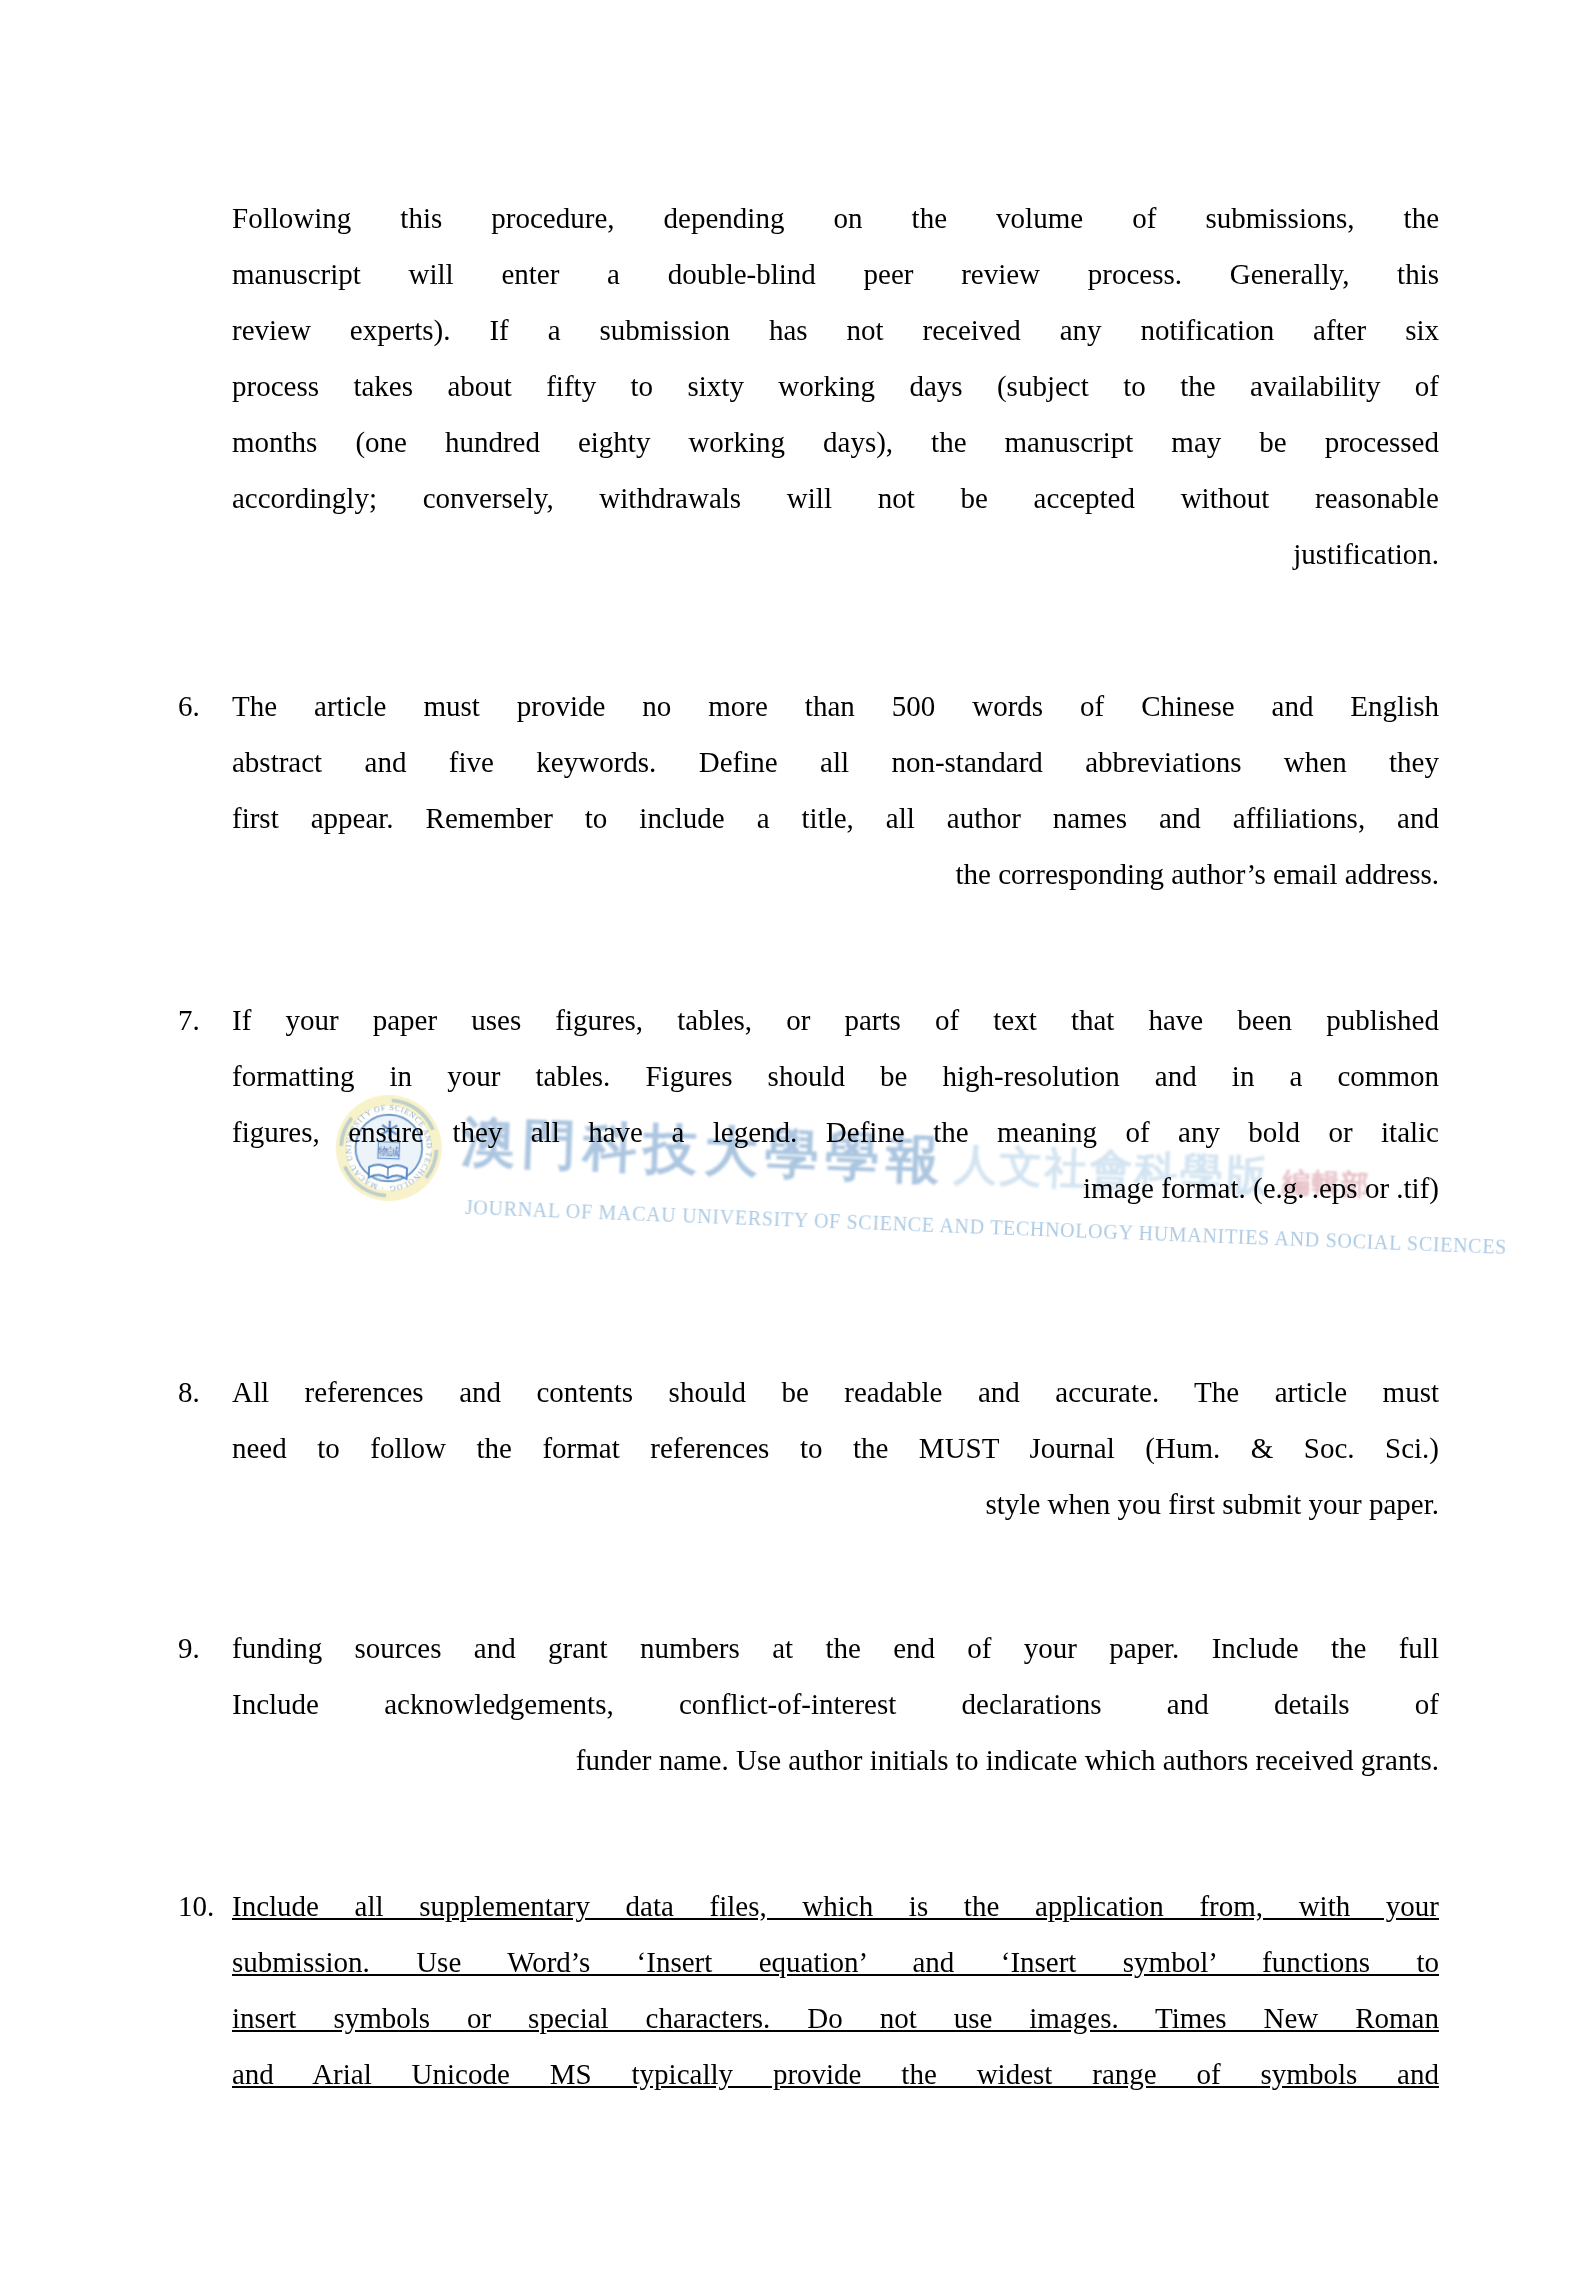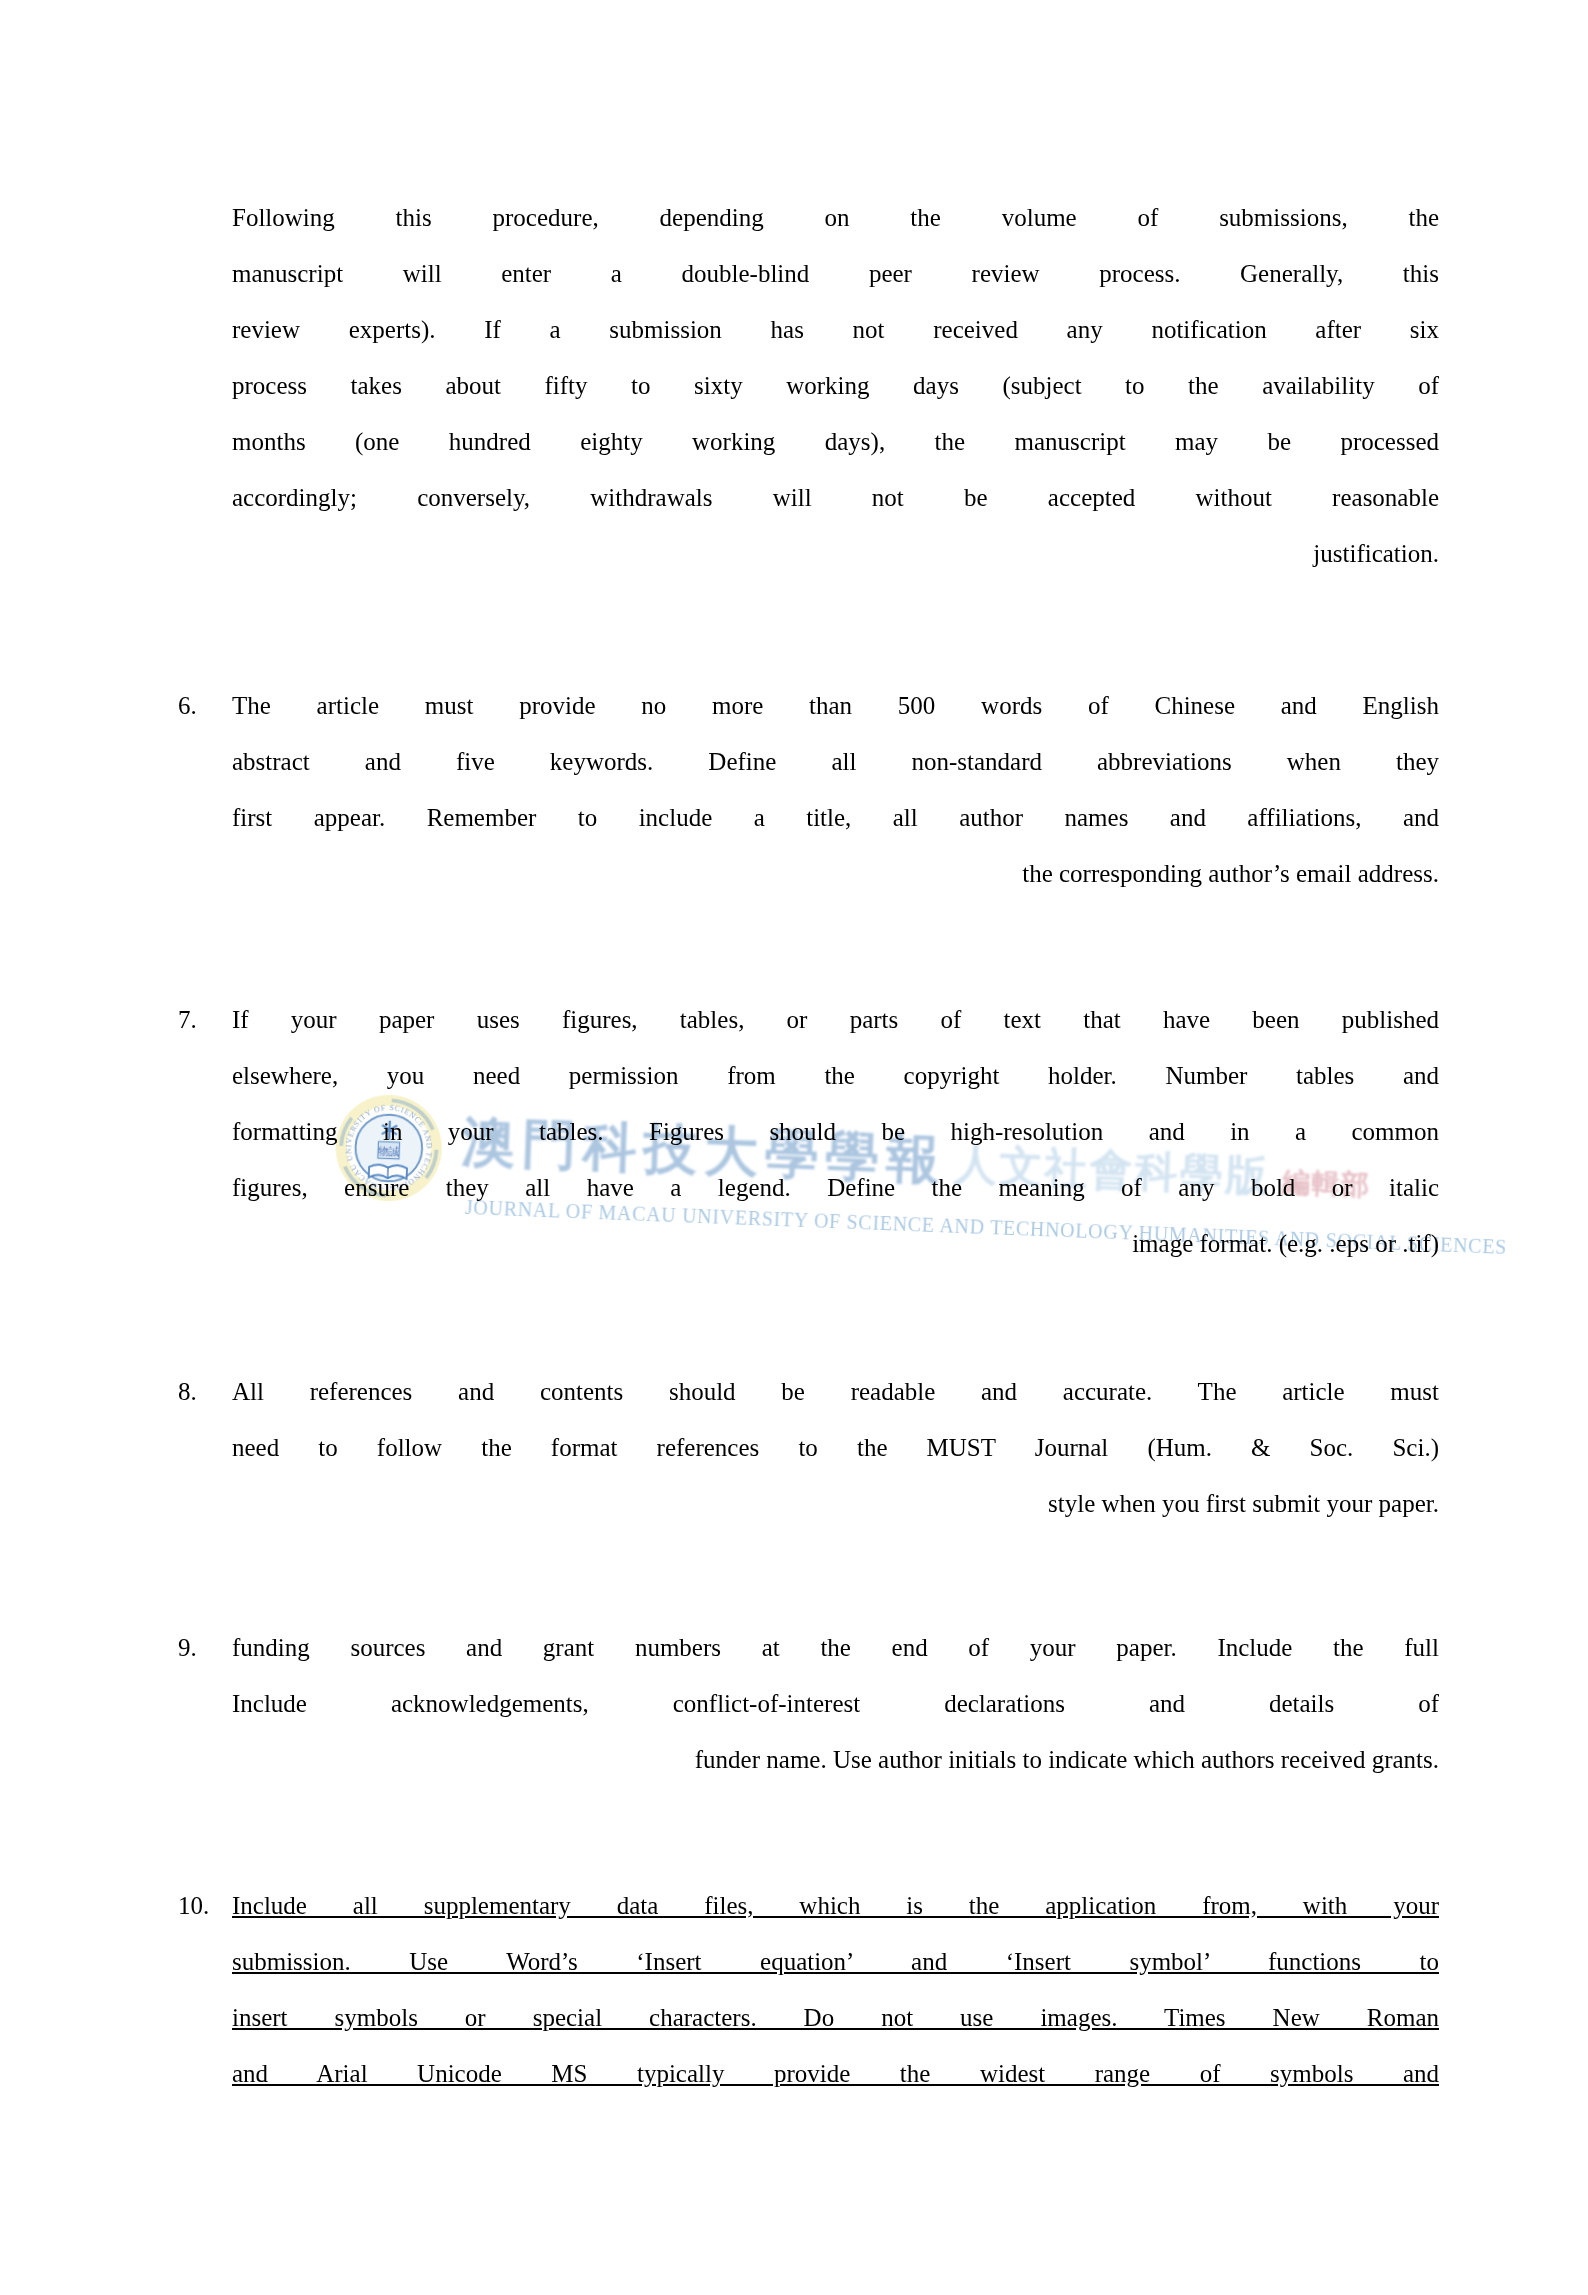--- a/index.html
+++ b/index.html
@@ -45,21 +45,21 @@
     color:rgba(151,189,221,0.80);
     white-space:nowrap;
     filter:blur(0.2px);
   }
 
   
   #doc{position:absolute;inset:0;z-index:2;}
   .block{
     position:absolute;left:178px;width:1261px;
     padding-left:54px;box-sizing:border-box;
-    font-size:25px;color:#000;
+    font-size:29px;color:#000;
   }
   .num{
     position:absolute;left:0;top:0;width:54px;height:56px;
     line-height:56px;text-align:left;
   }
   .jline{
     height:56px;line-height:56px;
     text-align:justify;text-justify:inter-word;
     overflow:hidden;white-space:normal;
   }
@@ -123,21 +123,20 @@
       <div class="block b1">
         <span class="num">6.</span>
         <div class="jline">The article must provide no more than 500 words of Chinese and English</div>
         <div class="jline">abstract and five keywords. Define all non-standard abbreviations when they</div>
         <div class="jline">first appear. Remember to include a title, all author names and affiliations, and</div>
         <div class="jline plain">the corresponding author’s email address.</div>
       </div>
       <div class="block b2">
         <span class="num">7.</span>
         <div class="jline">If your paper uses figures, tables, or parts of text that have been published</div>
-        <div class="jline">elsewhere, you need permission from the copyright holder. Number tables and</div>
         <div class="jline">formatting in your tables. Figures should be high-resolution and in a common</div>
         <div class="jline">figures, ensure they all have a legend. Define the meaning of any bold or italic</div>
         <div class="jline plain">image format. (e.g. .eps or .tif)</div>
       </div>
       <div class="block b3">
         <span class="num">8.</span>
         <div class="jline">All references and contents should be readable and accurate. The article must</div>
         <div class="jline">need to follow the format references to the MUST Journal (Hum. &amp; Soc. Sci.)</div>
         <div class="jline plain">style when you first submit your paper.</div>
       </div>

